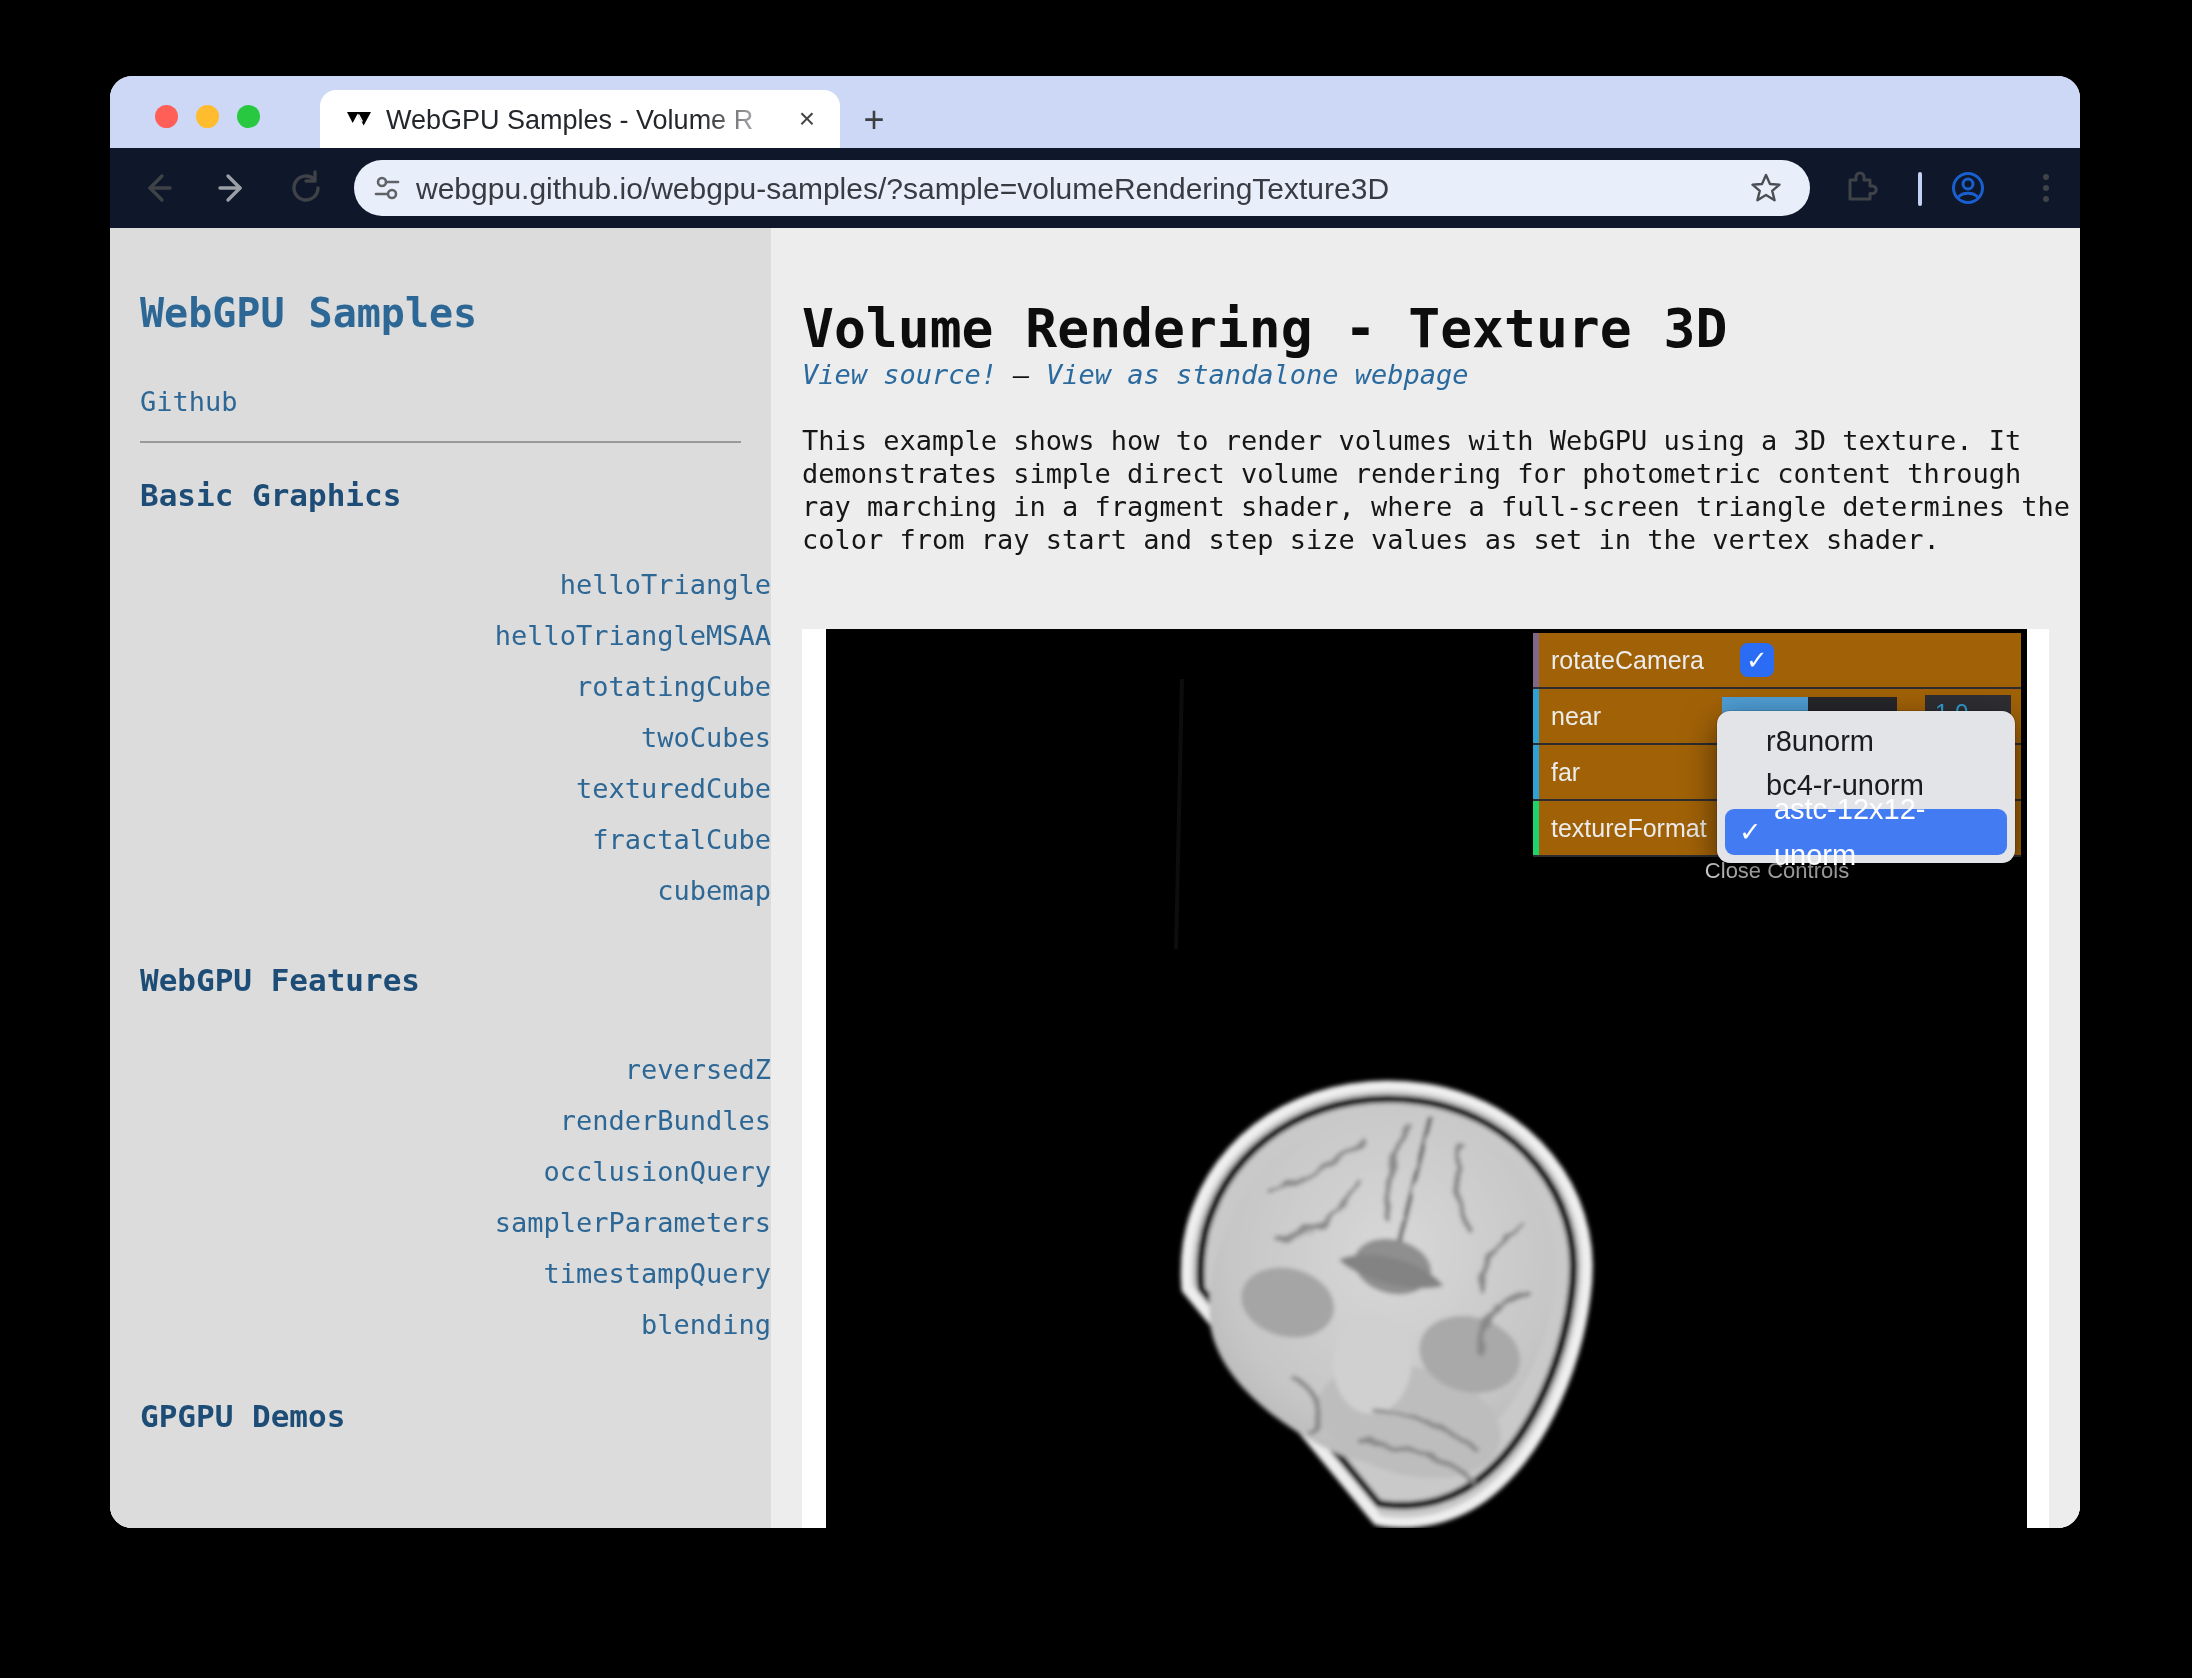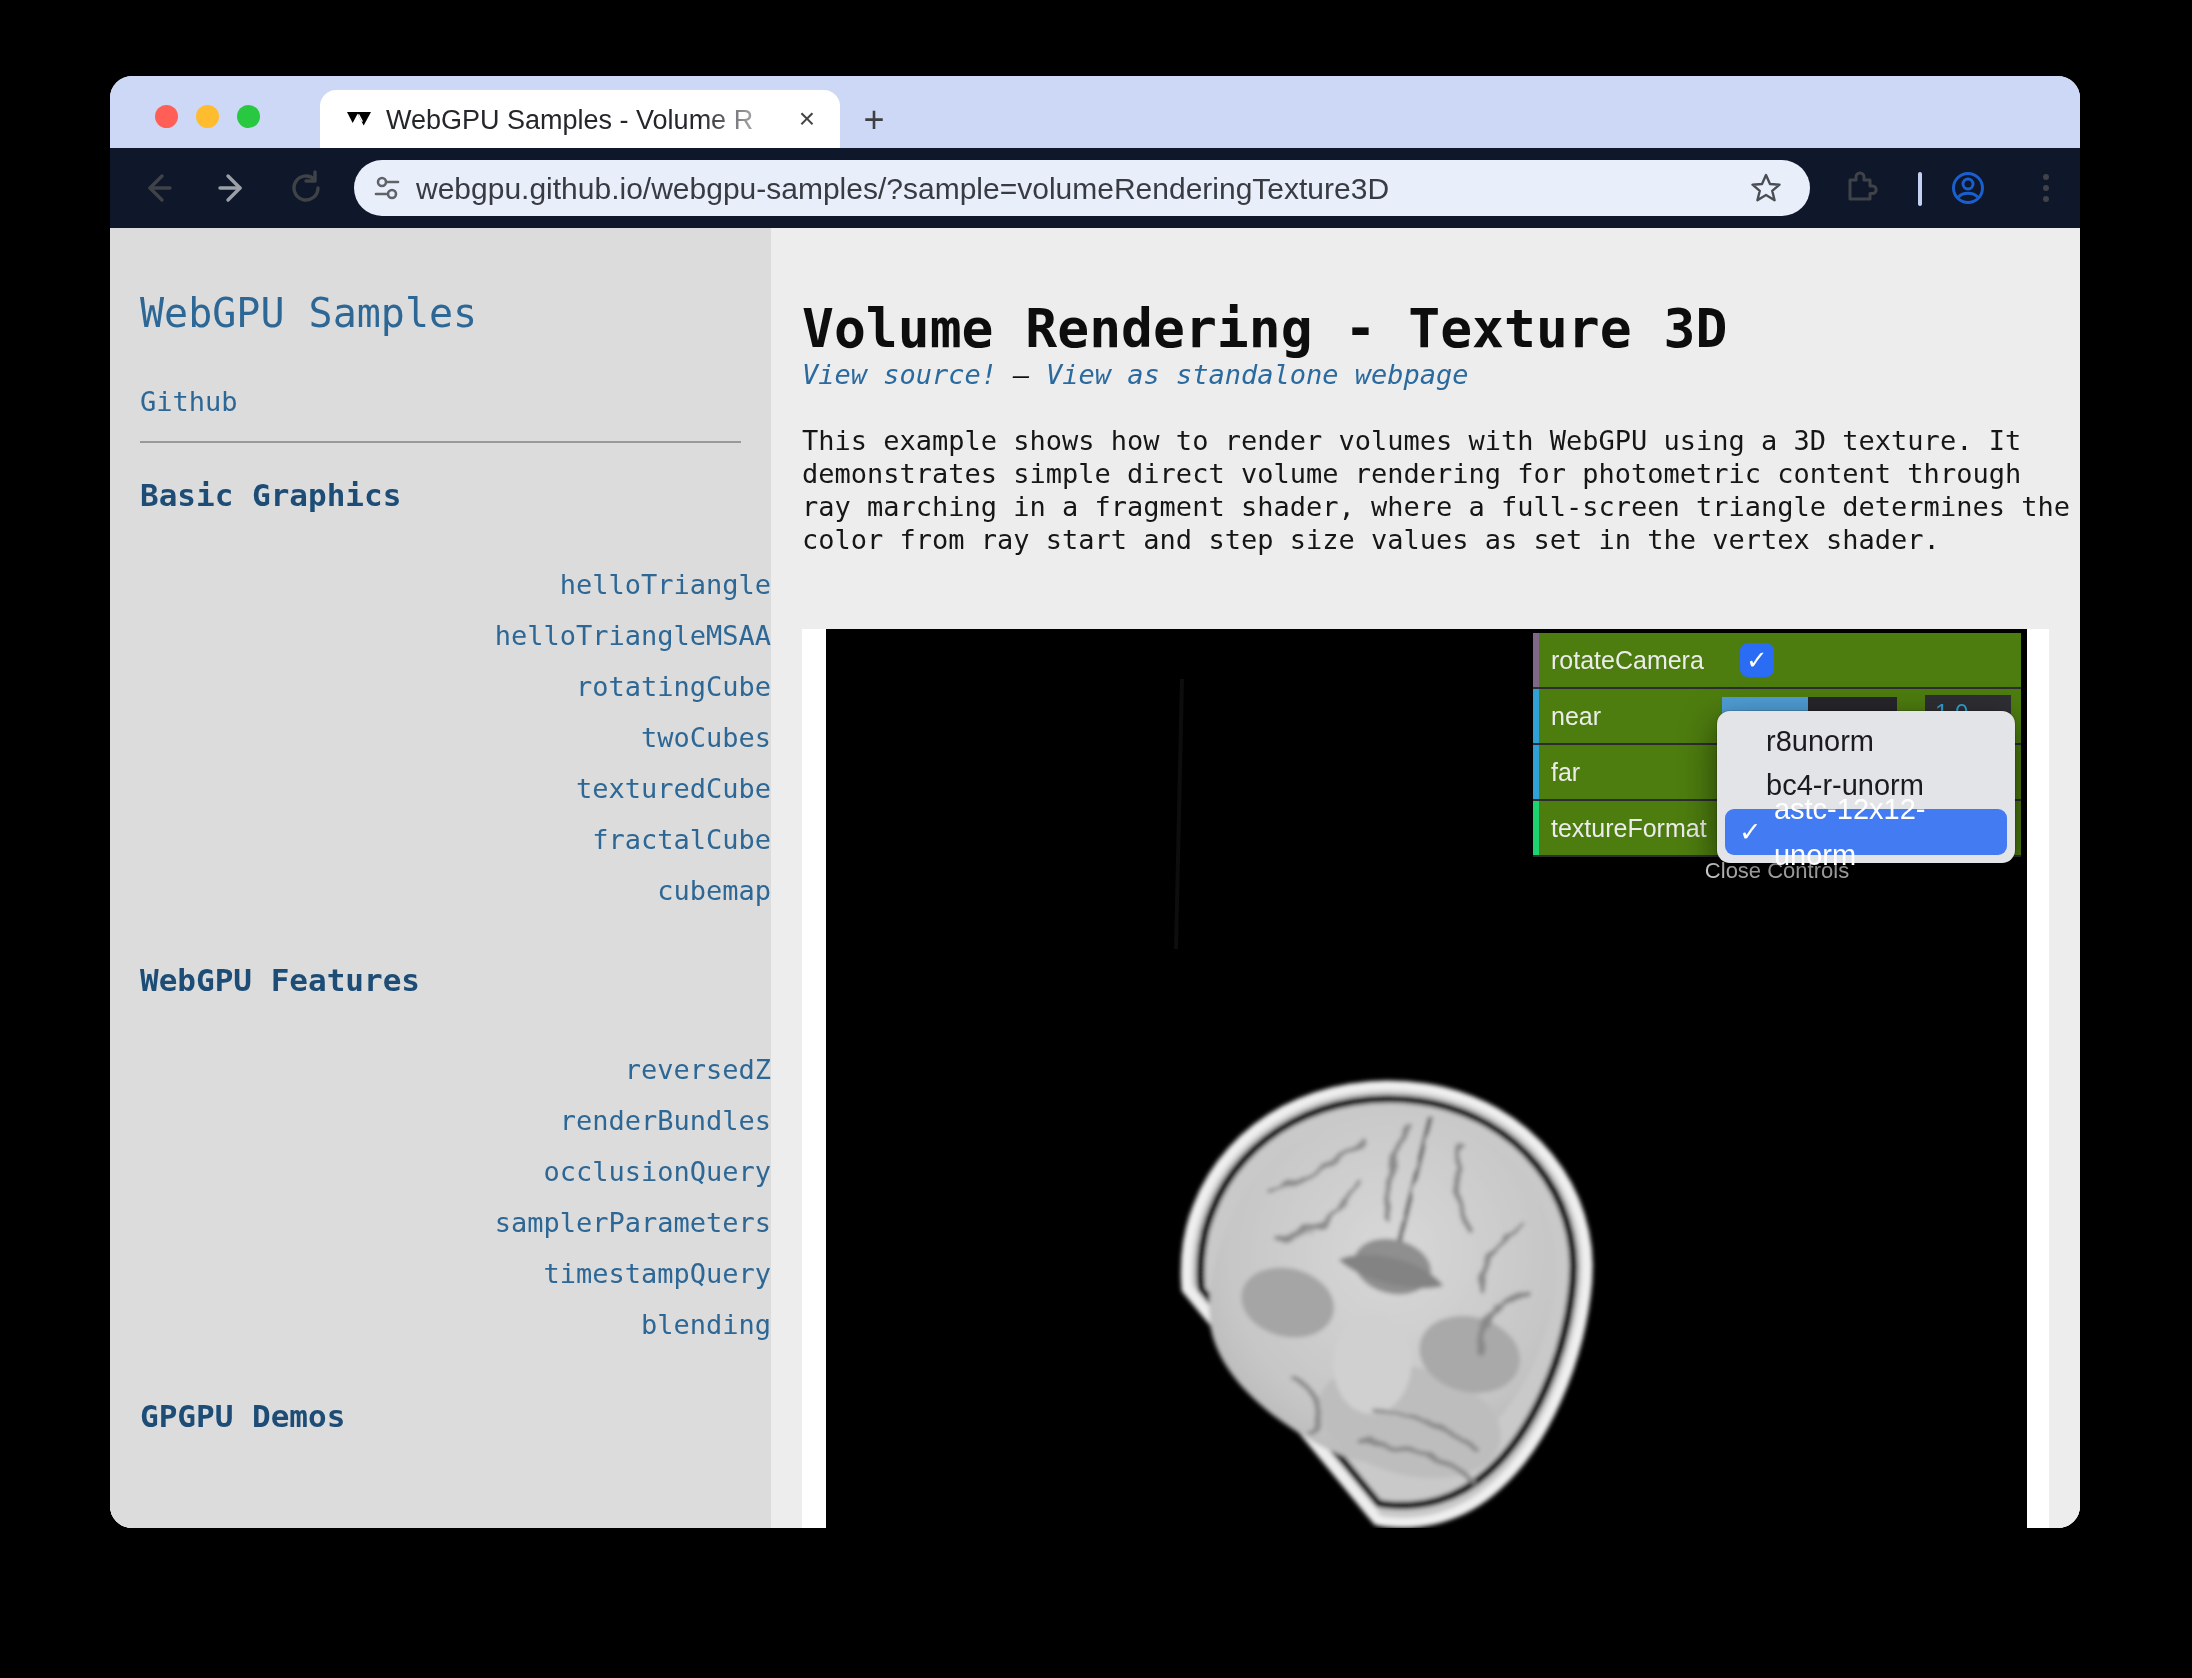--- a/index.html
+++ b/index.html
@@ -37,21 +37,21 @@
   #star-icon{position:absolute;left:1396px;top:12px;width:32px;height:32px;}
   #ext-icon{left:1732px;}
   #divider{position:absolute;left:1808px;top:24px;width:4px;height:34px;background:#c3d2f2;border-radius:2px;}
   #avatar-icon{left:1840px;}
   #menu-dots{left:1918px;}
 
   
   #content{position:absolute;left:0;top:152px;width:1970px;height:1300px;background:#ededed;}
   #sidebar{position:absolute;left:0;top:0;width:661px;height:1300px;background:#dcdcdc;
            padding:62px 0 0 30px;box-sizing:border-box;overflow:hidden;}
-  .side-title{font-size:40px;font-weight:normal;color:#2d6795;}
+  .side-title{font-size:40px;font-weight:bold;color:#2d6795;}
   .side-github{font-size:27px;color:#2d6795;margin-top:50px;}
   .side-rule{margin:24px 30px 0 0;border:none;border-top:2px solid #999;}
   .side-heading{font-size:31px;font-weight:bold;color:#1d4d76;}
   #sec-basic .side-heading{margin-top:34px;}
   #sec-features .side-heading{margin-top:56px;}
   #sec-gpgpu .side-heading{margin-top:58px;}
   .side-link{font-size:27px;color:#2d6795;margin-top:20px;cursor:pointer;text-align:right;}
   .side-list{margin-top:56px;}
 
   #main{position:absolute;left:661px;top:0;width:1309px;height:1300px;background:#ededed;
@@ -62,21 +62,21 @@
   #links-row .dash{color:#111;}
   #desc{margin-top:34px;}
   #desc div{font-size:27px;line-height:33px;color:#161616;white-space:nowrap;}
 
   
   #canvas-wrap{position:absolute;left:31px;top:401px;width:1247px;height:899px;background:#fff;}
   #canvas{position:absolute;left:24px;top:0;width:1201px;height:899px;background:#000;overflow:hidden;}
 
   
   #gui{position:absolute;left:707px;top:4px;width:488px;z-index:2;}
-  .grow{position:relative;height:54px;background:#4d7c0f;border-bottom:2px solid #2c2c31;}
+  .grow{position:relative;height:54px;background:#a16207;border-bottom:2px solid #2c2c31;}
   .grow .glabel{position:absolute;left:18px;top:0;line-height:54px;font-size:25px;color:#ececec;}
   .bar{position:absolute;left:0;top:0;width:6px;height:100%;}
   .bar-bool{background:#806787;}
   .bar-num{background:#2fa1d6;}
   .bar-str{background:#1ed36f;}
   #gui-check{position:absolute;left:207px;top:10px;width:34px;height:34px;border-radius:8px;
              background:#2a6cf4;color:#fff;font-size:26px;font-weight:bold;text-align:center;line-height:34px;}
   .slider{position:absolute;left:189px;top:8px;width:175px;height:28px;background:#26262b;}
   .slider .fill{height:100%;background:#4f9dd4;}
   .numbox{position:absolute;left:392px;top:6px;width:86px;height:44px;background:#2e2e33;

